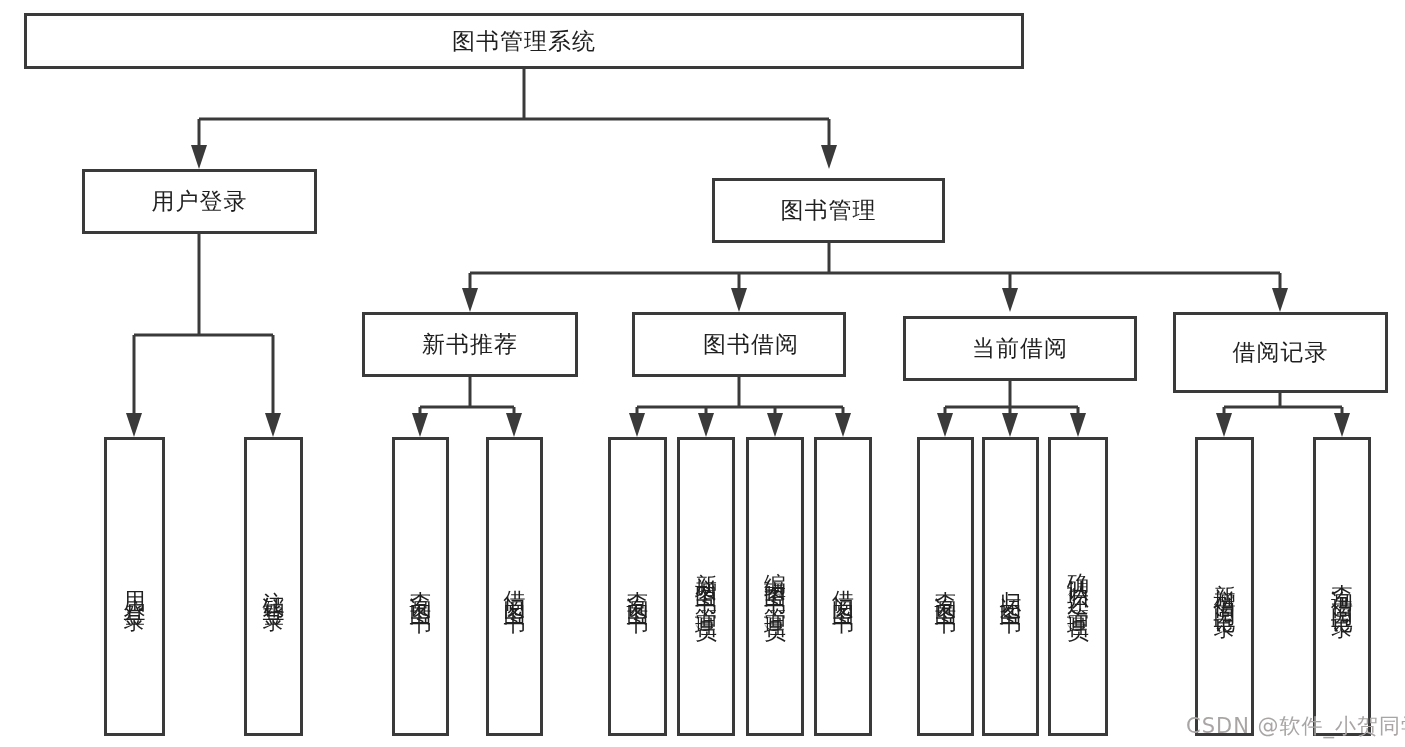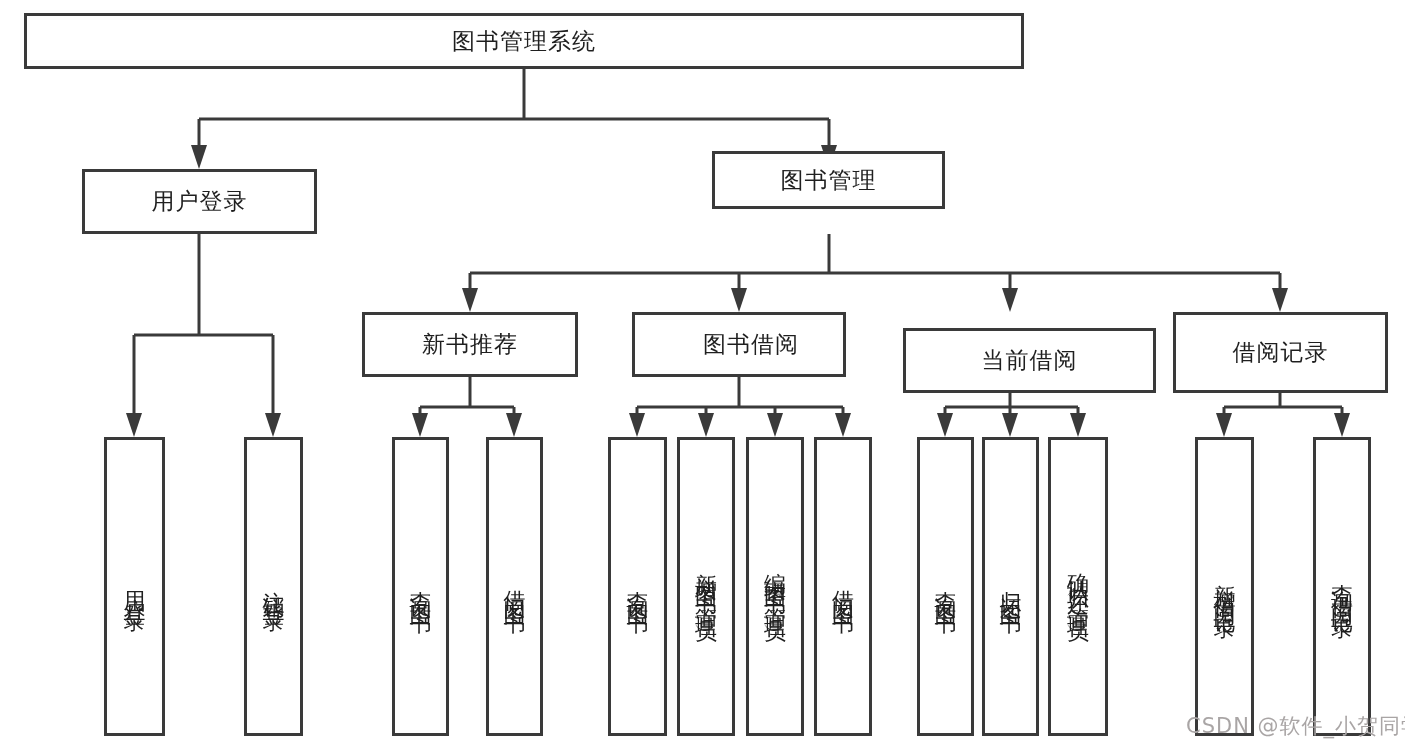--- a/index.html
+++ b/index.html
@@ -134,25 +134,25 @@
       <line class="c-line" x1="1224" y1="407" x2="1224" y2="414"></line>
       <polygon class="c-head" points="1216,413 1232,413 1224,437"></polygon>
       <line class="c-line" x1="1342" y1="407" x2="1342" y2="414"></line>
       <polygon class="c-head" points="1334,413 1350,413 1342,437"></polygon>
     </g>
   </svg>
 
   <div class="box hbox" style="left:24px;top:13px;width:1000px;height:56px;">图书管理系统</div>
 
   <div class="box hbox" style="left:82px;top:169px;width:235px;height:65px;">用户登录</div>
-  <div class="box hbox" style="left:712px;top:151px;width:233px;height:58px;">图书管理</div>
+  <div class="box hbox" style="left:712px;top:178px;width:233px;height:65px;">图书管理</div>
 
   <div class="box hbox" style="left:362px;top:312px;width:216px;height:65px;">新书推荐</div>
   <div class="box hbox" style="left:632px;top:312px;width:214px;height:65px;padding-left:24px;">图书借阅</div>
-  <div class="box hbox" style="left:903px;top:328px;width:253px;height:65px;">当前借阅</div>
+  <div class="box hbox" style="left:903px;top:316px;width:234px;height:65px;">当前借阅</div>
   <div class="box hbox" style="left:1173px;top:312px;width:215px;height:81px;">借阅记录</div>
 
   <div class="box leaf" style="left:104px;top:437px;width:61px;height:299px;">
     <span class="vtext">用户登录</span>
   </div>
   <div class="box leaf" style="left:244px;top:437px;width:59px;height:299px;">
     <span class="vtext">注销登录</span>
   </div>
 
   <div class="box leaf" style="left:392px;top:437px;width:57px;height:299px;">

